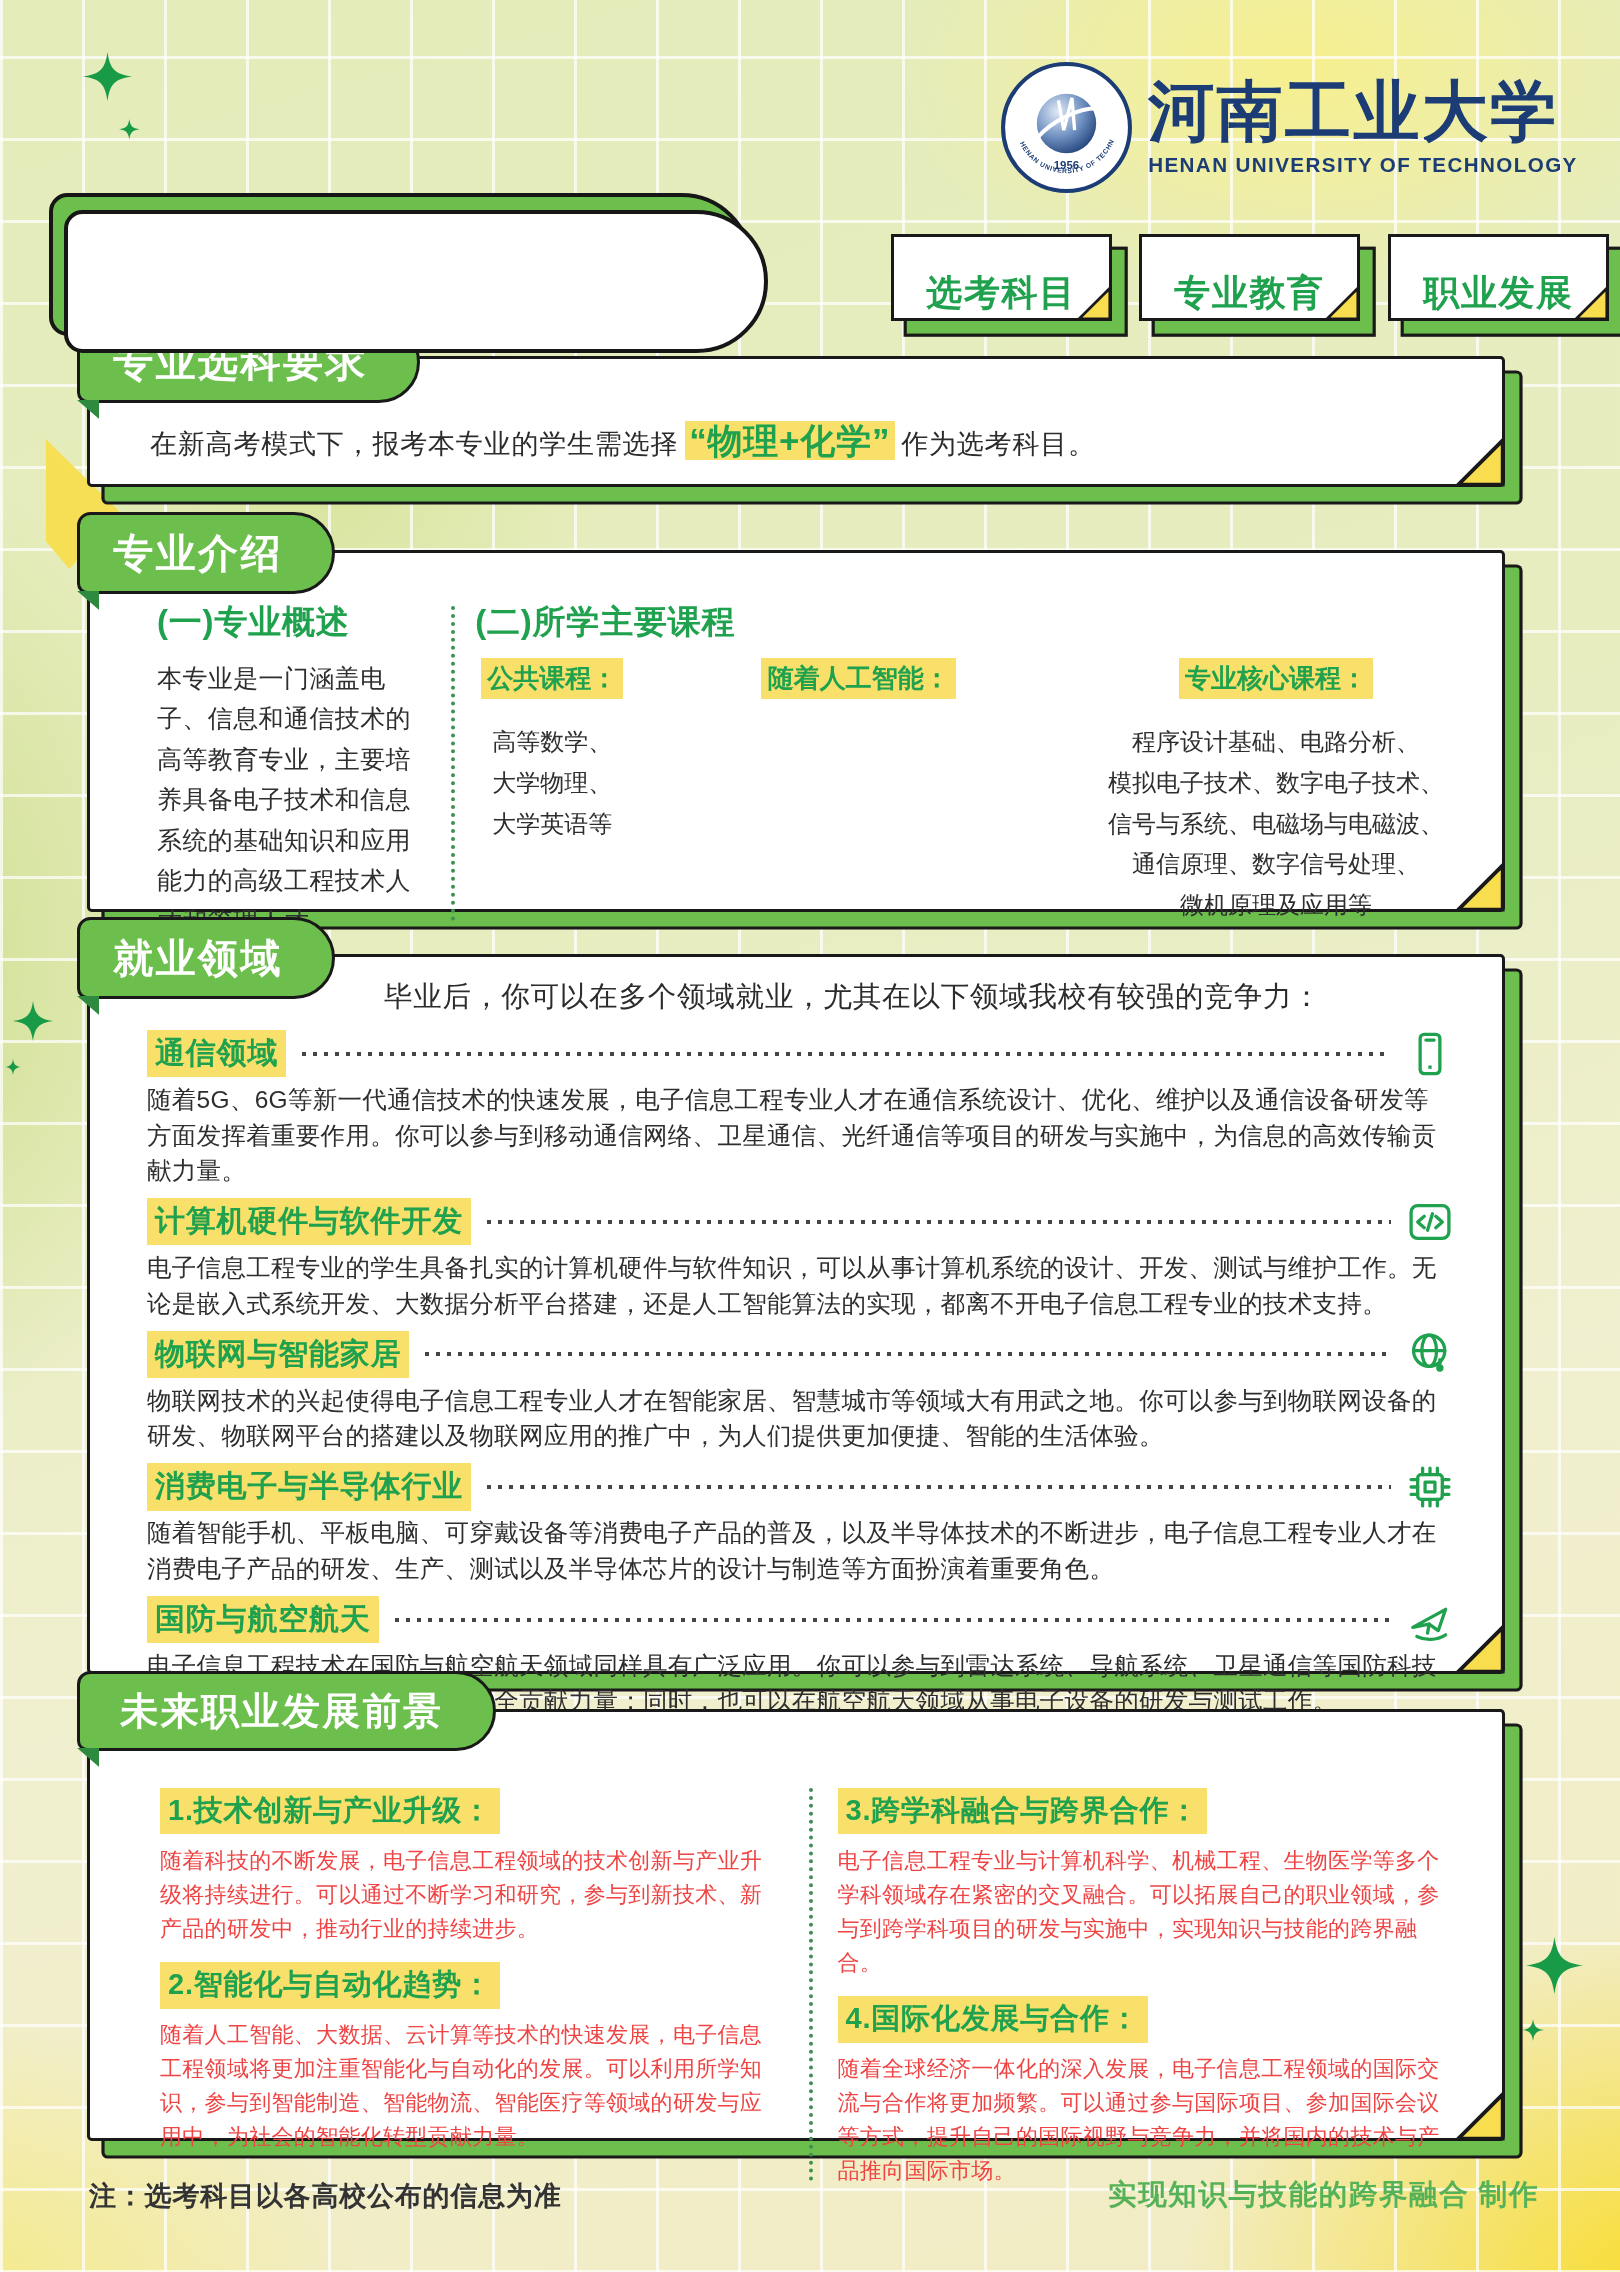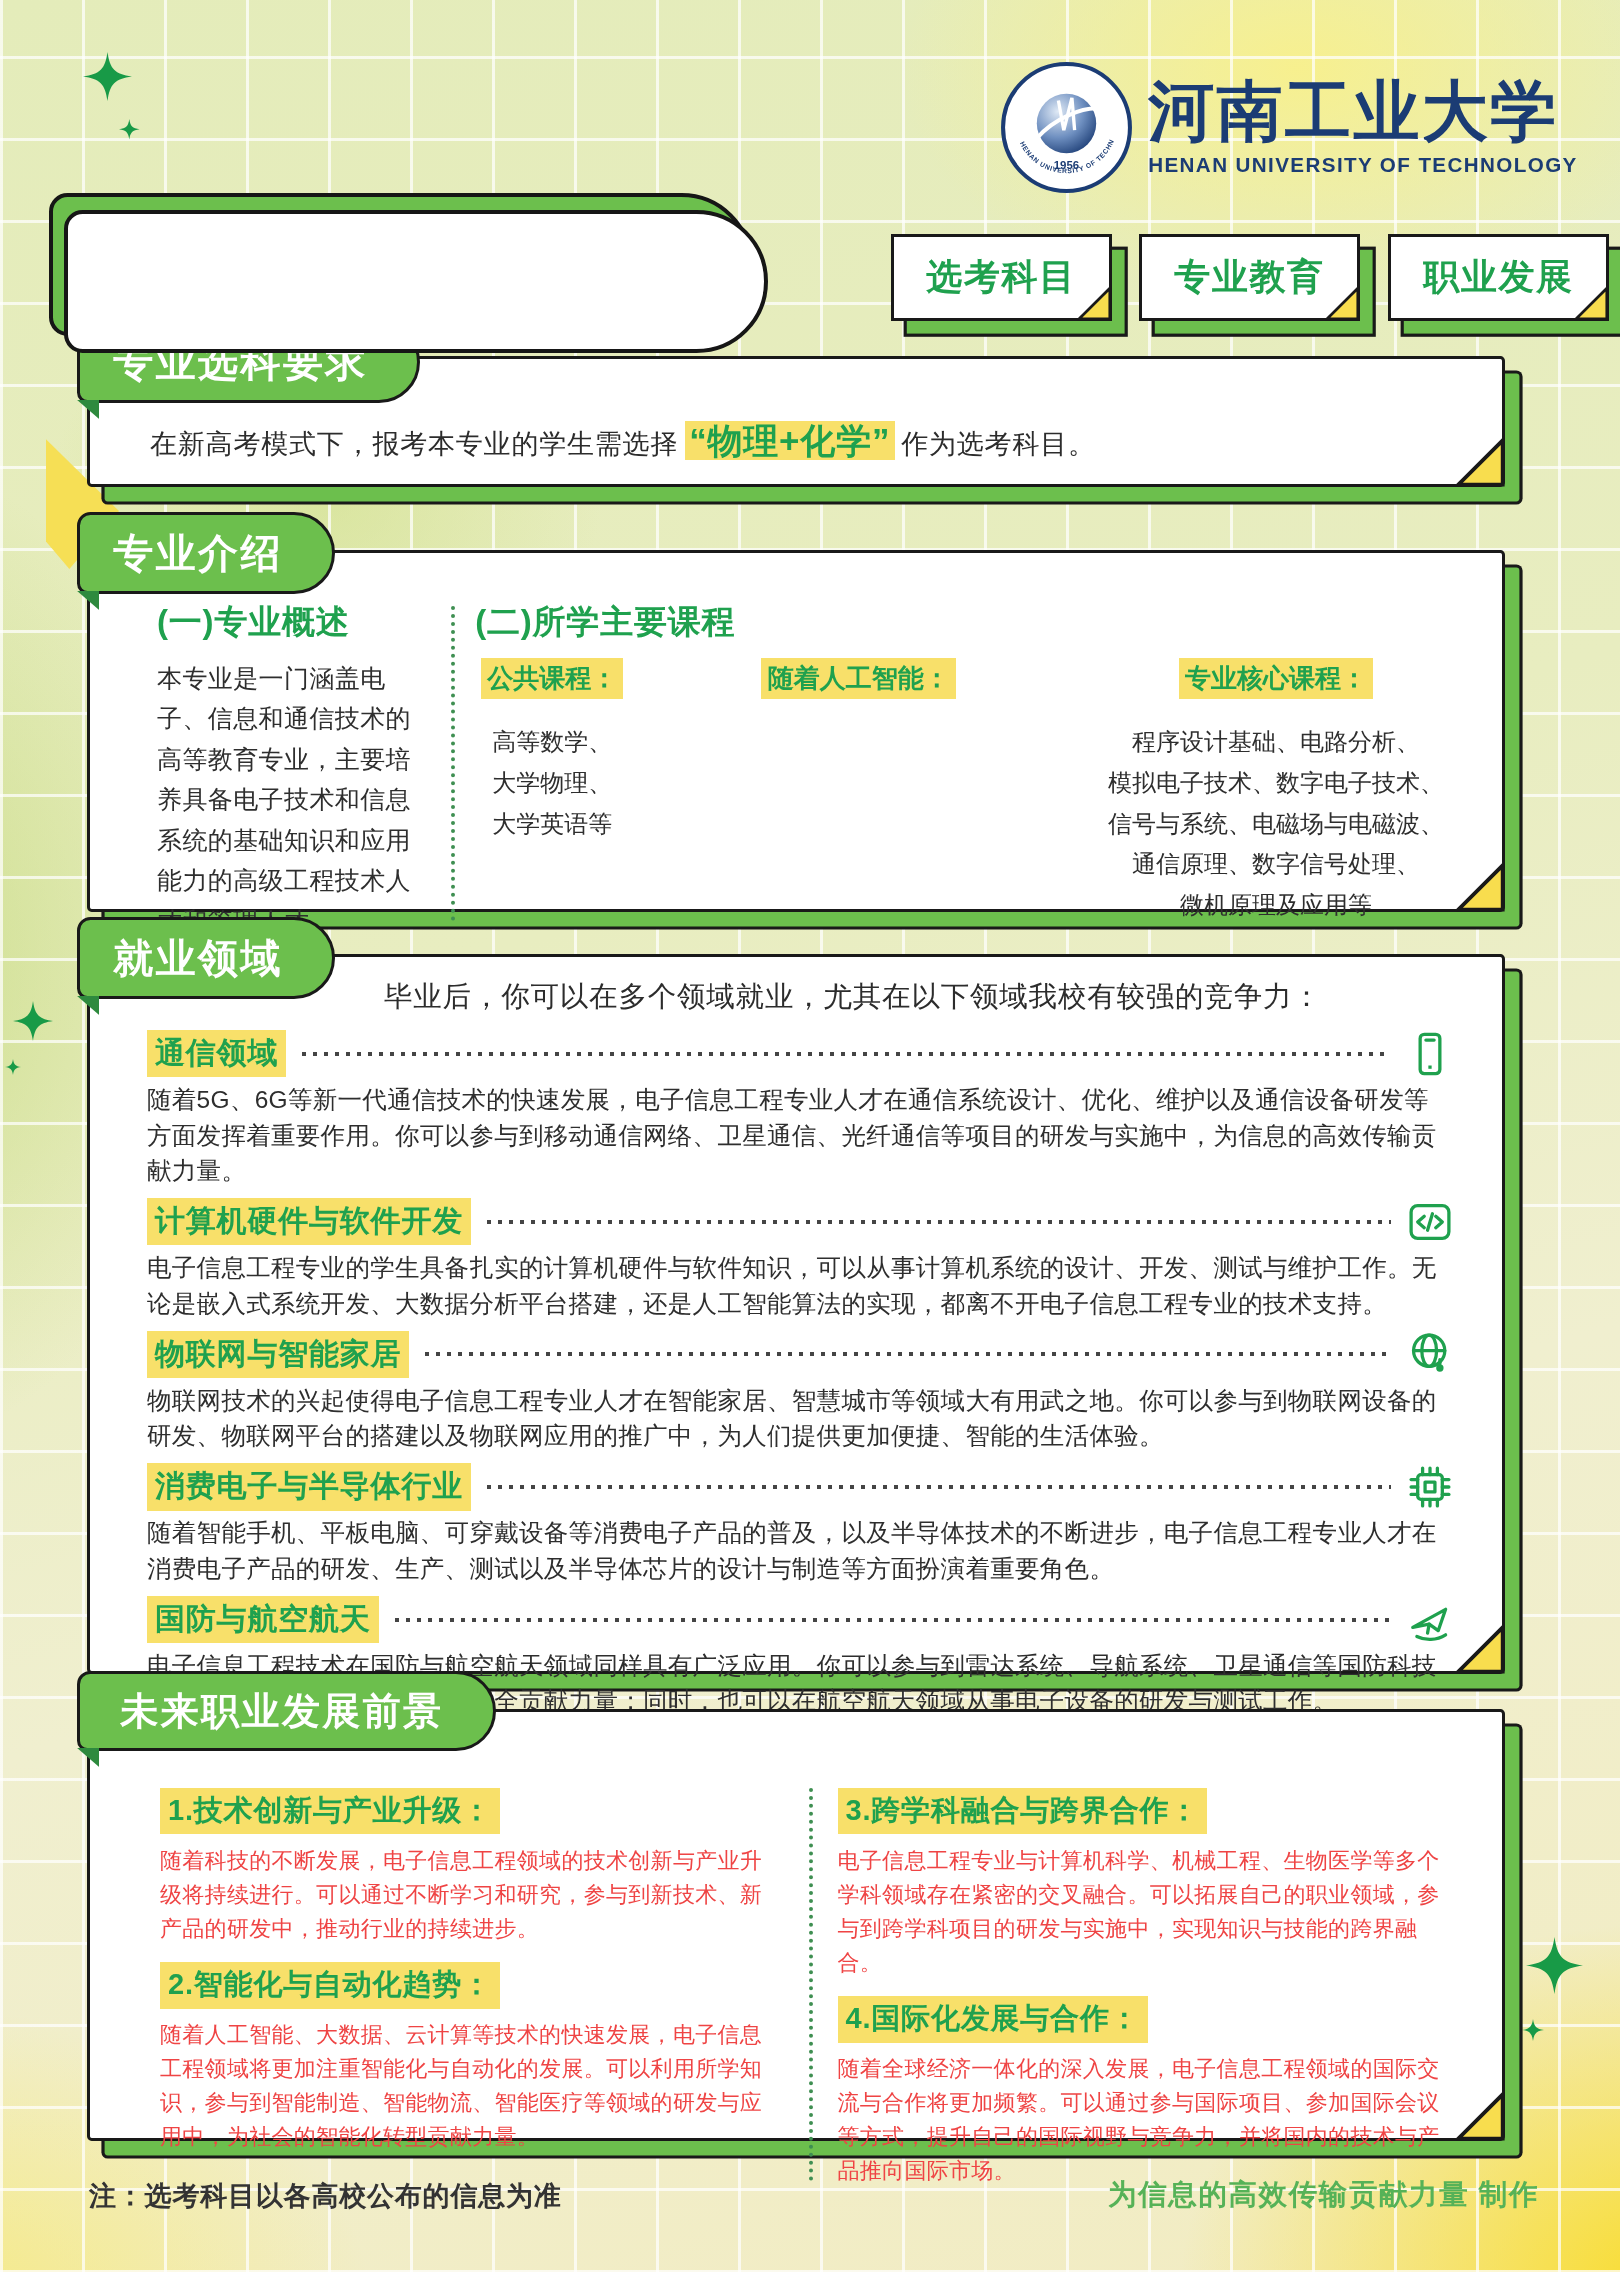--- a/index.html
+++ b/index.html
@@ -27,21 +27,21 @@
   
   .banner{position:absolute;left:49px;top:193px;width:696px;height:135px;background:#6cbf4d;
     border:4px solid #161616;border-radius:20.6px 79px 79px 20.6px;display:flex;align-items:center;
     justify-content:center;z-index:3;}
   .banner::before{content:"";position:absolute;left:11px;top:12.7px;width:100%;height:100%;
     background:#fff;border:4px solid #161616;border-radius:20.6px 79px 79px 20.6px;z-index:-1;}
   .banner .t-main{color:#fff;font-size:73px;font-weight:bold;letter-spacing:3.2px;}
   .banner .t-suffix{color:#fff;font-size:41px;font-weight:bold;margin-left:8px;margin-top:24px;}
   
   .nav-btn{position:absolute;top:234px;width:215px;height:81px;background:#fff;border:3.2px solid #191919;
-    display:flex;align-items:center;justify-content:center;color:#1fa14e;font-size:36px;font-weight:bold;
+    display:flex;align-items:flex-end;justify-content:center;color:#1fa14e;font-size:36px;font-weight:bold;
     letter-spacing:1.6px;box-shadow:14.2px 14.2px 0 -1.6px #6cbf4d,14.2px 14.2px 0 1.6px #191919;z-index:3;}
   
   .card{position:absolute;left:87px;width:1412px;background:#fff;border:3.2px solid #191919;border-radius:4.7px;
     box-shadow:16px 16px 0 -1.6px #6cbf4d,16px 16px 0 1.6px #191919;z-index:2;}
   .fold{position:absolute;right:-3.2px;bottom:-3.2px;width:49px;height:49px;fill:#f8dd4e;stroke:#191919;stroke-width:5;}
   .fold-sm{width:35px;height:35px;}
   .tab{position:absolute;background:#6cbf4d;border:3.2px solid #191919;border-radius:14.2px 43px 43px 11px;
     color:#fff;font-weight:bold;font-size:40px;line-height:1;padding:18px 49px 18px 33px;white-space:nowrap;
     letter-spacing:2.4px;z-index:4;}
   .tab-fold{position:absolute;left:-3.2px;top:100%;width:22px;height:19px;background:#2e8a3e;
@@ -349,16 +349,16 @@
           <p class="fut-body">随着全球经济一体化的深入发展，电子信息工程领域的国际交流与合作将更加频繁。可以通过参与国际项目、参加国际会议等方式，提升自己的国际视野与竞争力，并将国内的技术与产品推向国际市场。</p>
         </div>
       </div>
     </div>
     <svg class="fold" viewBox="0 0 64 64">
         <path d="M61 3 L61 61 L3 61 Z"></path>
       </svg>
   </section>
 
   <div class="foot-note">注：选考科目以各高校公布的信息为准</div>
-  <div class="foot-credit">为信息的高效传输贡献力量 制作</div>
+  <div class="foot-credit">实现知识与技能的跨界融合 制作</div>
 
 </div>
 
 
 </body></html>

